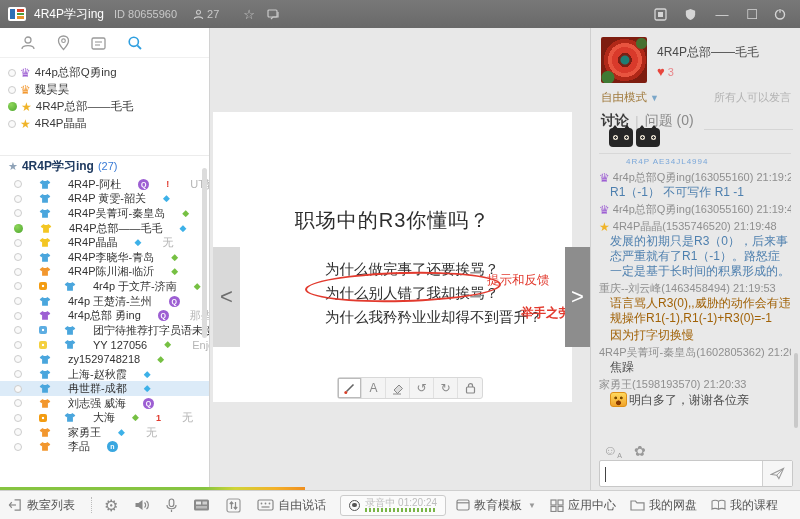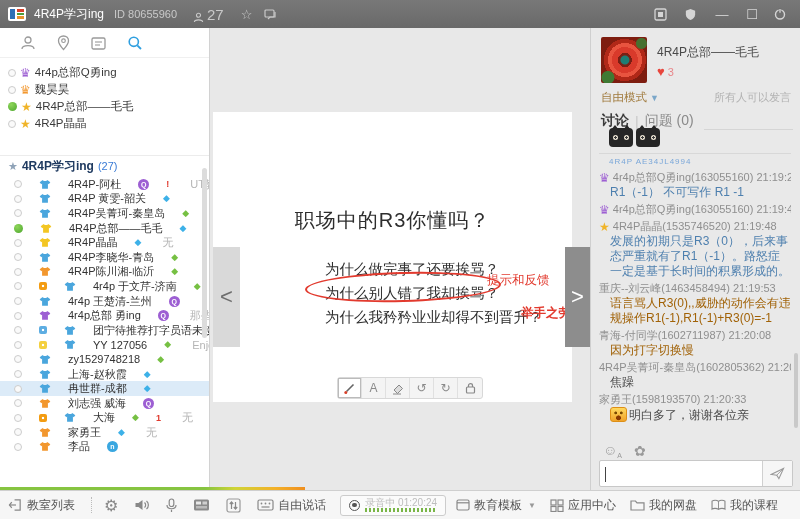--- a/index.html
+++ b/index.html
@@ -9,21 +9,21 @@
   
   #titlebar { position:absolute; left:0; top:0; width:800px; height:28px; background:linear-gradient(#787878,#696969); display:flex; align-items:center; color:#e8e8e8; }
   #logo { width:18px; height:14px; background:#fff; border-radius:2px; margin:0 8px 0 8px; position:relative; }
   #logo i { position:absolute; }
   #logo .l1{ left:2px; top:2px; width:5px; height:10px; background:#2e6fb5;}
   #logo .l2{ left:9px; top:2px; width:7px; height:3px; background:#d8402a;}
   #logo .l3{ left:9px; top:6px; width:7px; height:2px; background:#4d9e3a;}
   #logo .l4{ left:9px; top:9px; width:7px; height:3px; background:#e8912c;}
   .tb-title { font-size:12px; color:#fff; margin-right:10px; }
   .tb-id { font-size:11px; color:#c9c9c9; margin-right:16px; }
-  .tb-cnt { font-size:15px; color:#c9c9c9; display:flex; align-items:flex-end; gap:3px; margin-right:17px;}
+  .tb-cnt { font-size:11px; color:#c9c9c9; display:flex; align-items:flex-end; gap:3px; margin-right:24px;}
   .tb-ic { color:#c9c9c9; font-size:13px; margin-right:12px; }
   #tb-right { margin-left:auto; display:flex; align-items:center; gap:14px; padding-right:10px; }
   #tb-right .wbtn { color:#d5d5d5; font-size:13px; width:16px; text-align:center; cursor:default; }
   svg.sic { display:block; }
 
   
   #leftpanel { position:absolute; left:0; top:28px; width:210px; height:462px; background:#fff; border-right:1px solid #d2d2d2; overflow:hidden; }
   #lefticons { height:30px; display:flex; align-items:center; gap:21px; padding-left:20px; border-bottom:1px solid #f0f0f0; }
   #channels { position:absolute; left:0; top:36px; width:210px; }
   .chrow { height:17px; display:flex; align-items:center; gap:4px; padding-left:8px; font-size:11.5px; color:#3a3a3a; white-space:nowrap; }
@@ -83,21 +83,21 @@
   #chat { position:absolute; left:8px; top:96px; width:192px; height:316px; overflow:hidden; }
   .partial { height:9px; overflow:hidden; }
   .partial span { display:block; transform:translateY(-5px); color:#9a9a9a; font-size:11px; white-space:nowrap; }
   #cats { display:flex; gap:3px; margin:4px 0 6px 10px; }
   .cat { width:24px; height:19px; background:#262626; border-radius:4px; position:relative; }
   .cat::before, .cat::after { content:""; position:absolute; top:-3px; border-left:4px solid transparent; border-right:4px solid transparent; border-bottom:5px solid #262626; }
   .cat::before { left:2px; } .cat::after { right:2px; }
   .cat i { position:absolute; top:7px; width:5px; height:5px; border-radius:50%; background:radial-gradient(circle at 50% 50%, #3a3a3a 1px, #e8e0d0 1.4px); }
   .cat i.e1 { left:4px; } .cat i.e2 { right:4px; }
   .chatdiv { height:1px; background:#d8d8d8; margin:4px 0 3px 0; }
-  #tinyline { font-size:8px; color:#7aa7d9; margin:0 0 4px 10px; letter-spacing:1px; white-space:nowrap; }
+  #tinyline { font-size:8px; color:#7aa7d9; margin:0 0 4px 27px; letter-spacing:1px; white-space:nowrap; }
   .msg { margin-bottom:2px; }
   .mname { display:flex; align-items:center; gap:3px; font-size:11px; color:#8f8f8f; line-height:15px; white-space:nowrap; }
   .mtext { font-size:12px; line-height:15px; margin-left:11px; word-break:break-all; }
   .mtext.blue { color:#4d7fae; }
   .mtext.navy { color:#a16207; }
   .mtext.dark { color:#4a4a4a; }
   .memoji { display:inline-block; width:17px; height:15px; border-radius:3px; border:1px solid #dd8f16; vertical-align:-3px; margin-right:2px;
     background:
       radial-gradient(circle at 32% 38%, #7a4a00 1.2px, transparent 1.7px),
       radial-gradient(circle at 68% 38%, #7a4a00 1.2px, transparent 1.7px),
@@ -490,23 +490,20 @@
             </div>
             <div class="mtext blue">发展的初期只是R3（0），后来事态严重就有了R1（-1）。路怒症一定是基于长时间的积累形成的。</div>
           </div>
           <div class="msg">
             <div class="mname">
               <span>重庆--刘云峰(1463458494) 21:19:53</span>
             </div>
             <div class="mtext navy">语言骂人R3(0),,威胁的动作会有违规操作R1(-1),R1(-1)+R3(0)=-1</div>
           </div>
           <div class="msg">
-            <div class="mname">
-              <span>青海-付同学(1602711987) 21:20:08</span>
-            </div>
             <div class="mtext navy">因为打字切换慢</div>
           </div>
           <div class="msg">
             <div class="mname">
               <span>4R4P吴菁珂-秦皇岛(1602805362) 21:20:18</span>
             </div>
             <div class="mtext dark">焦躁</div>
           </div>
           <div class="msg">
             <div class="mname">

